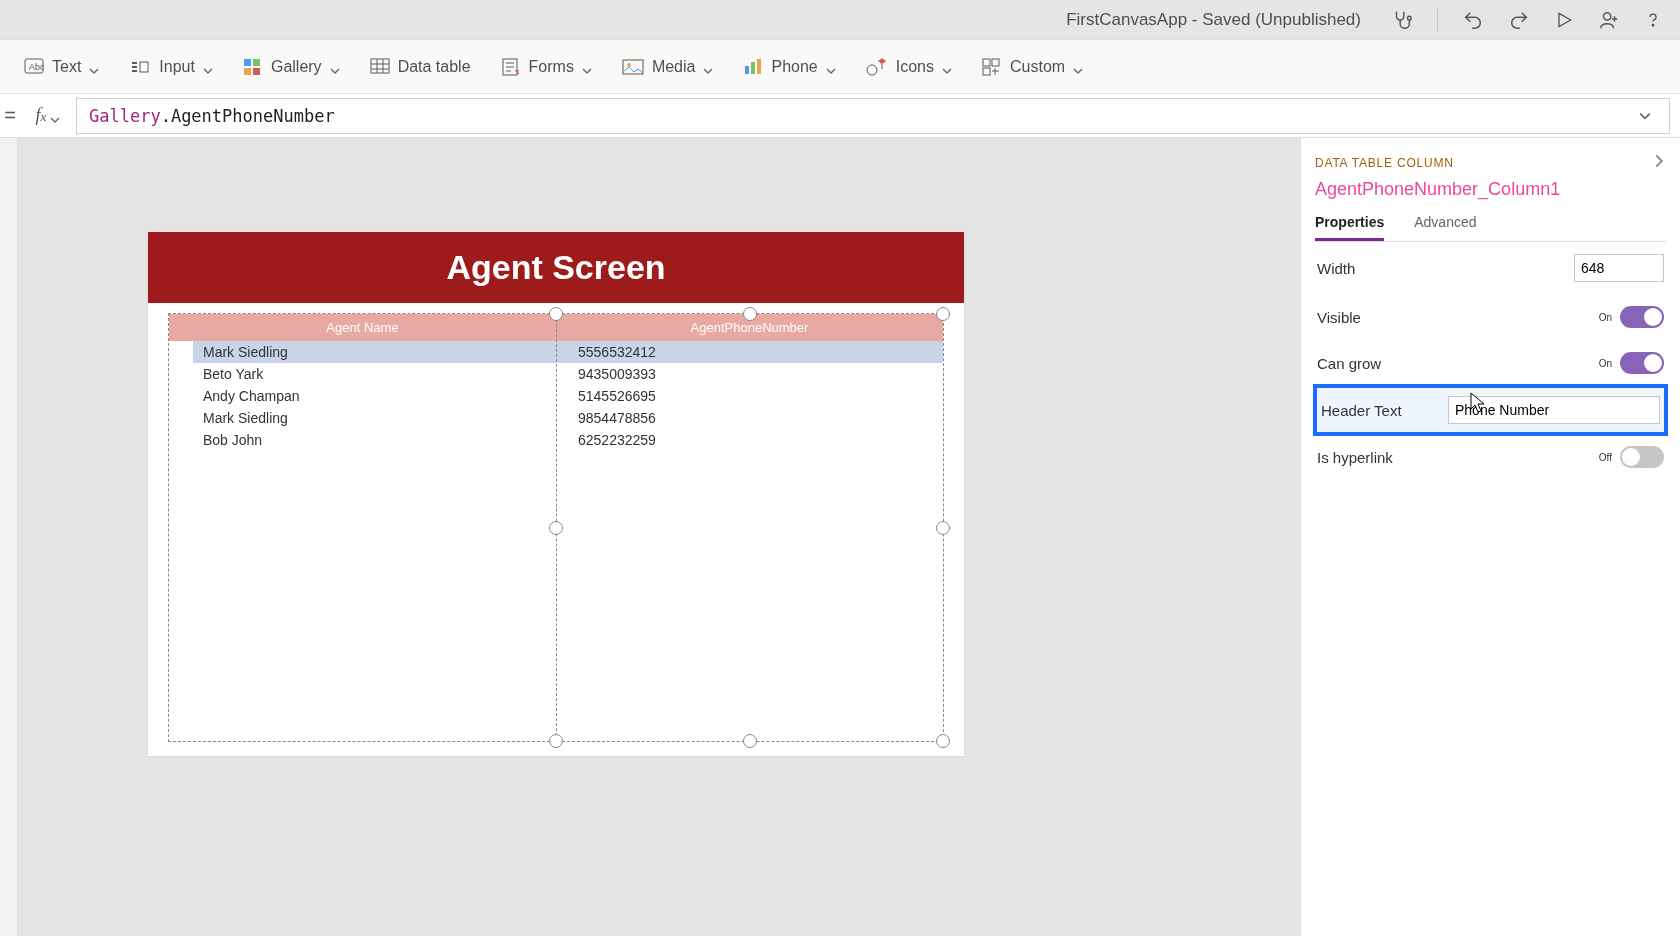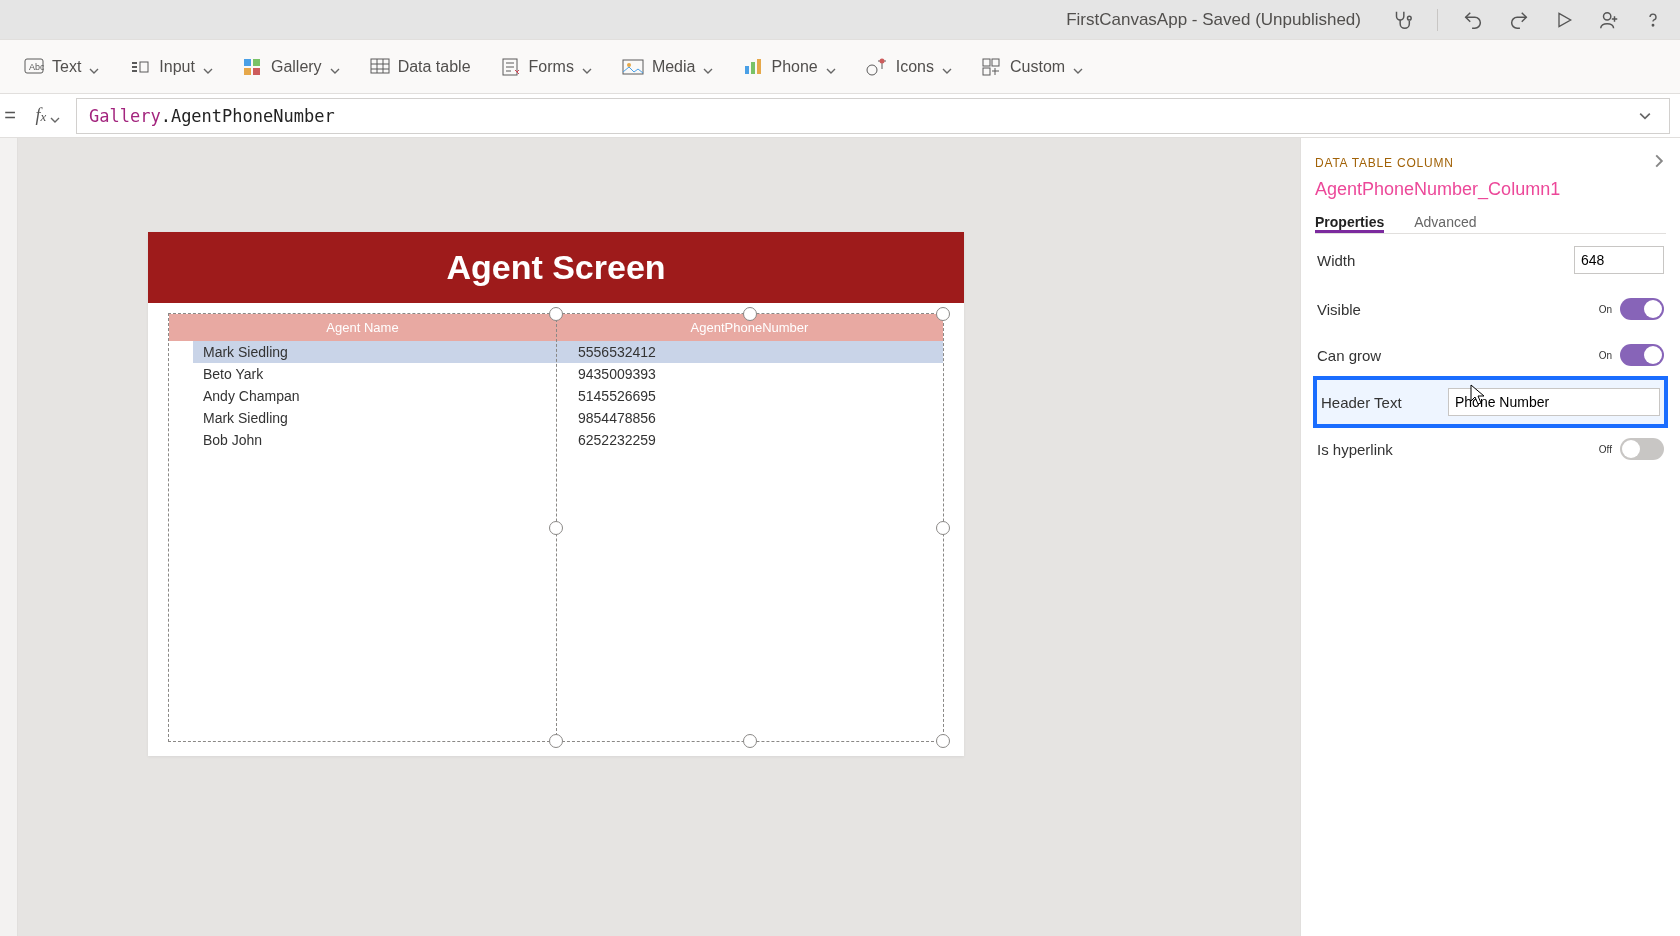--- a/index.html
+++ b/index.html
@@ -140,21 +140,21 @@
     margin-top: 8px;
   }
   .tabs {
     display:flex; gap: 30px;
     margin-top: 14px;
     border-bottom: 1px solid #e1dfdd;
   }
   .tab {
     font-size: 14px;
     color: #666;
-    padding-bottom: 0;
+    padding-bottom: 8px;
     cursor:pointer;
   }
   .tab.active {
     color: #222;
     font-weight: 600;
     border-bottom: 3px solid #7b2a9e;
   }
   .prop-row {
     display:flex; align-items:center; justify-content:space-between;
     padding: 12px 2px;

